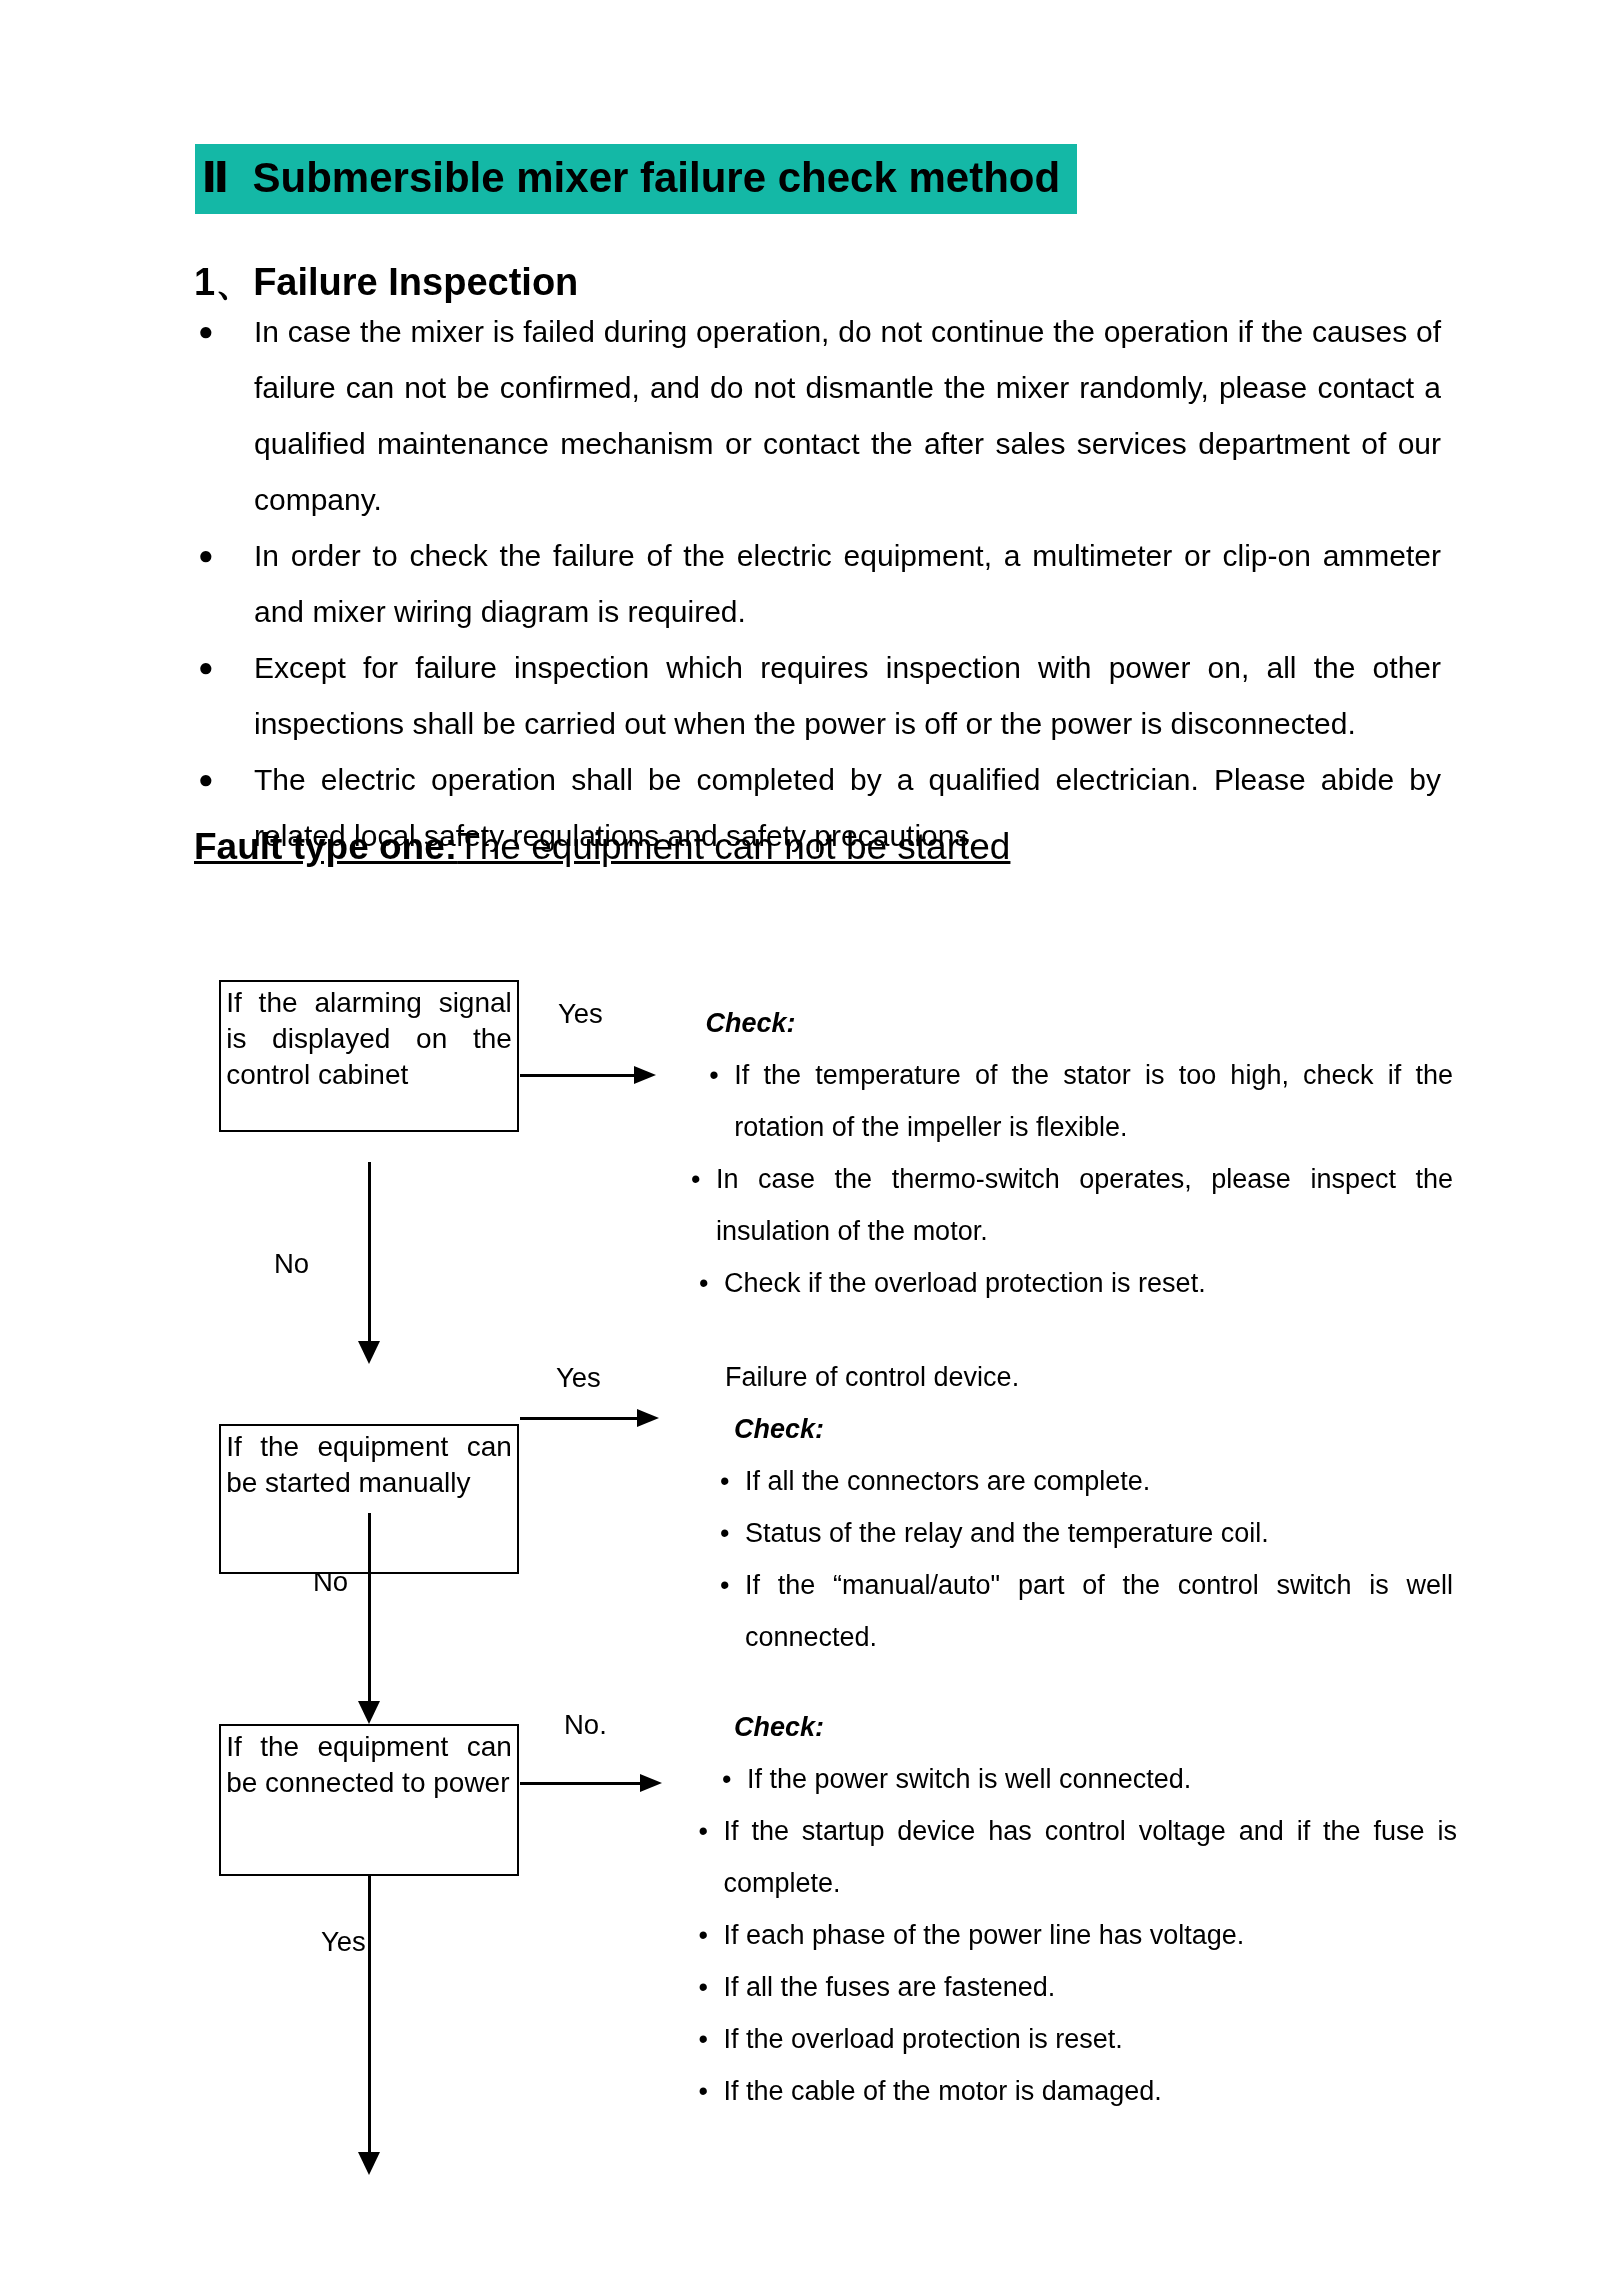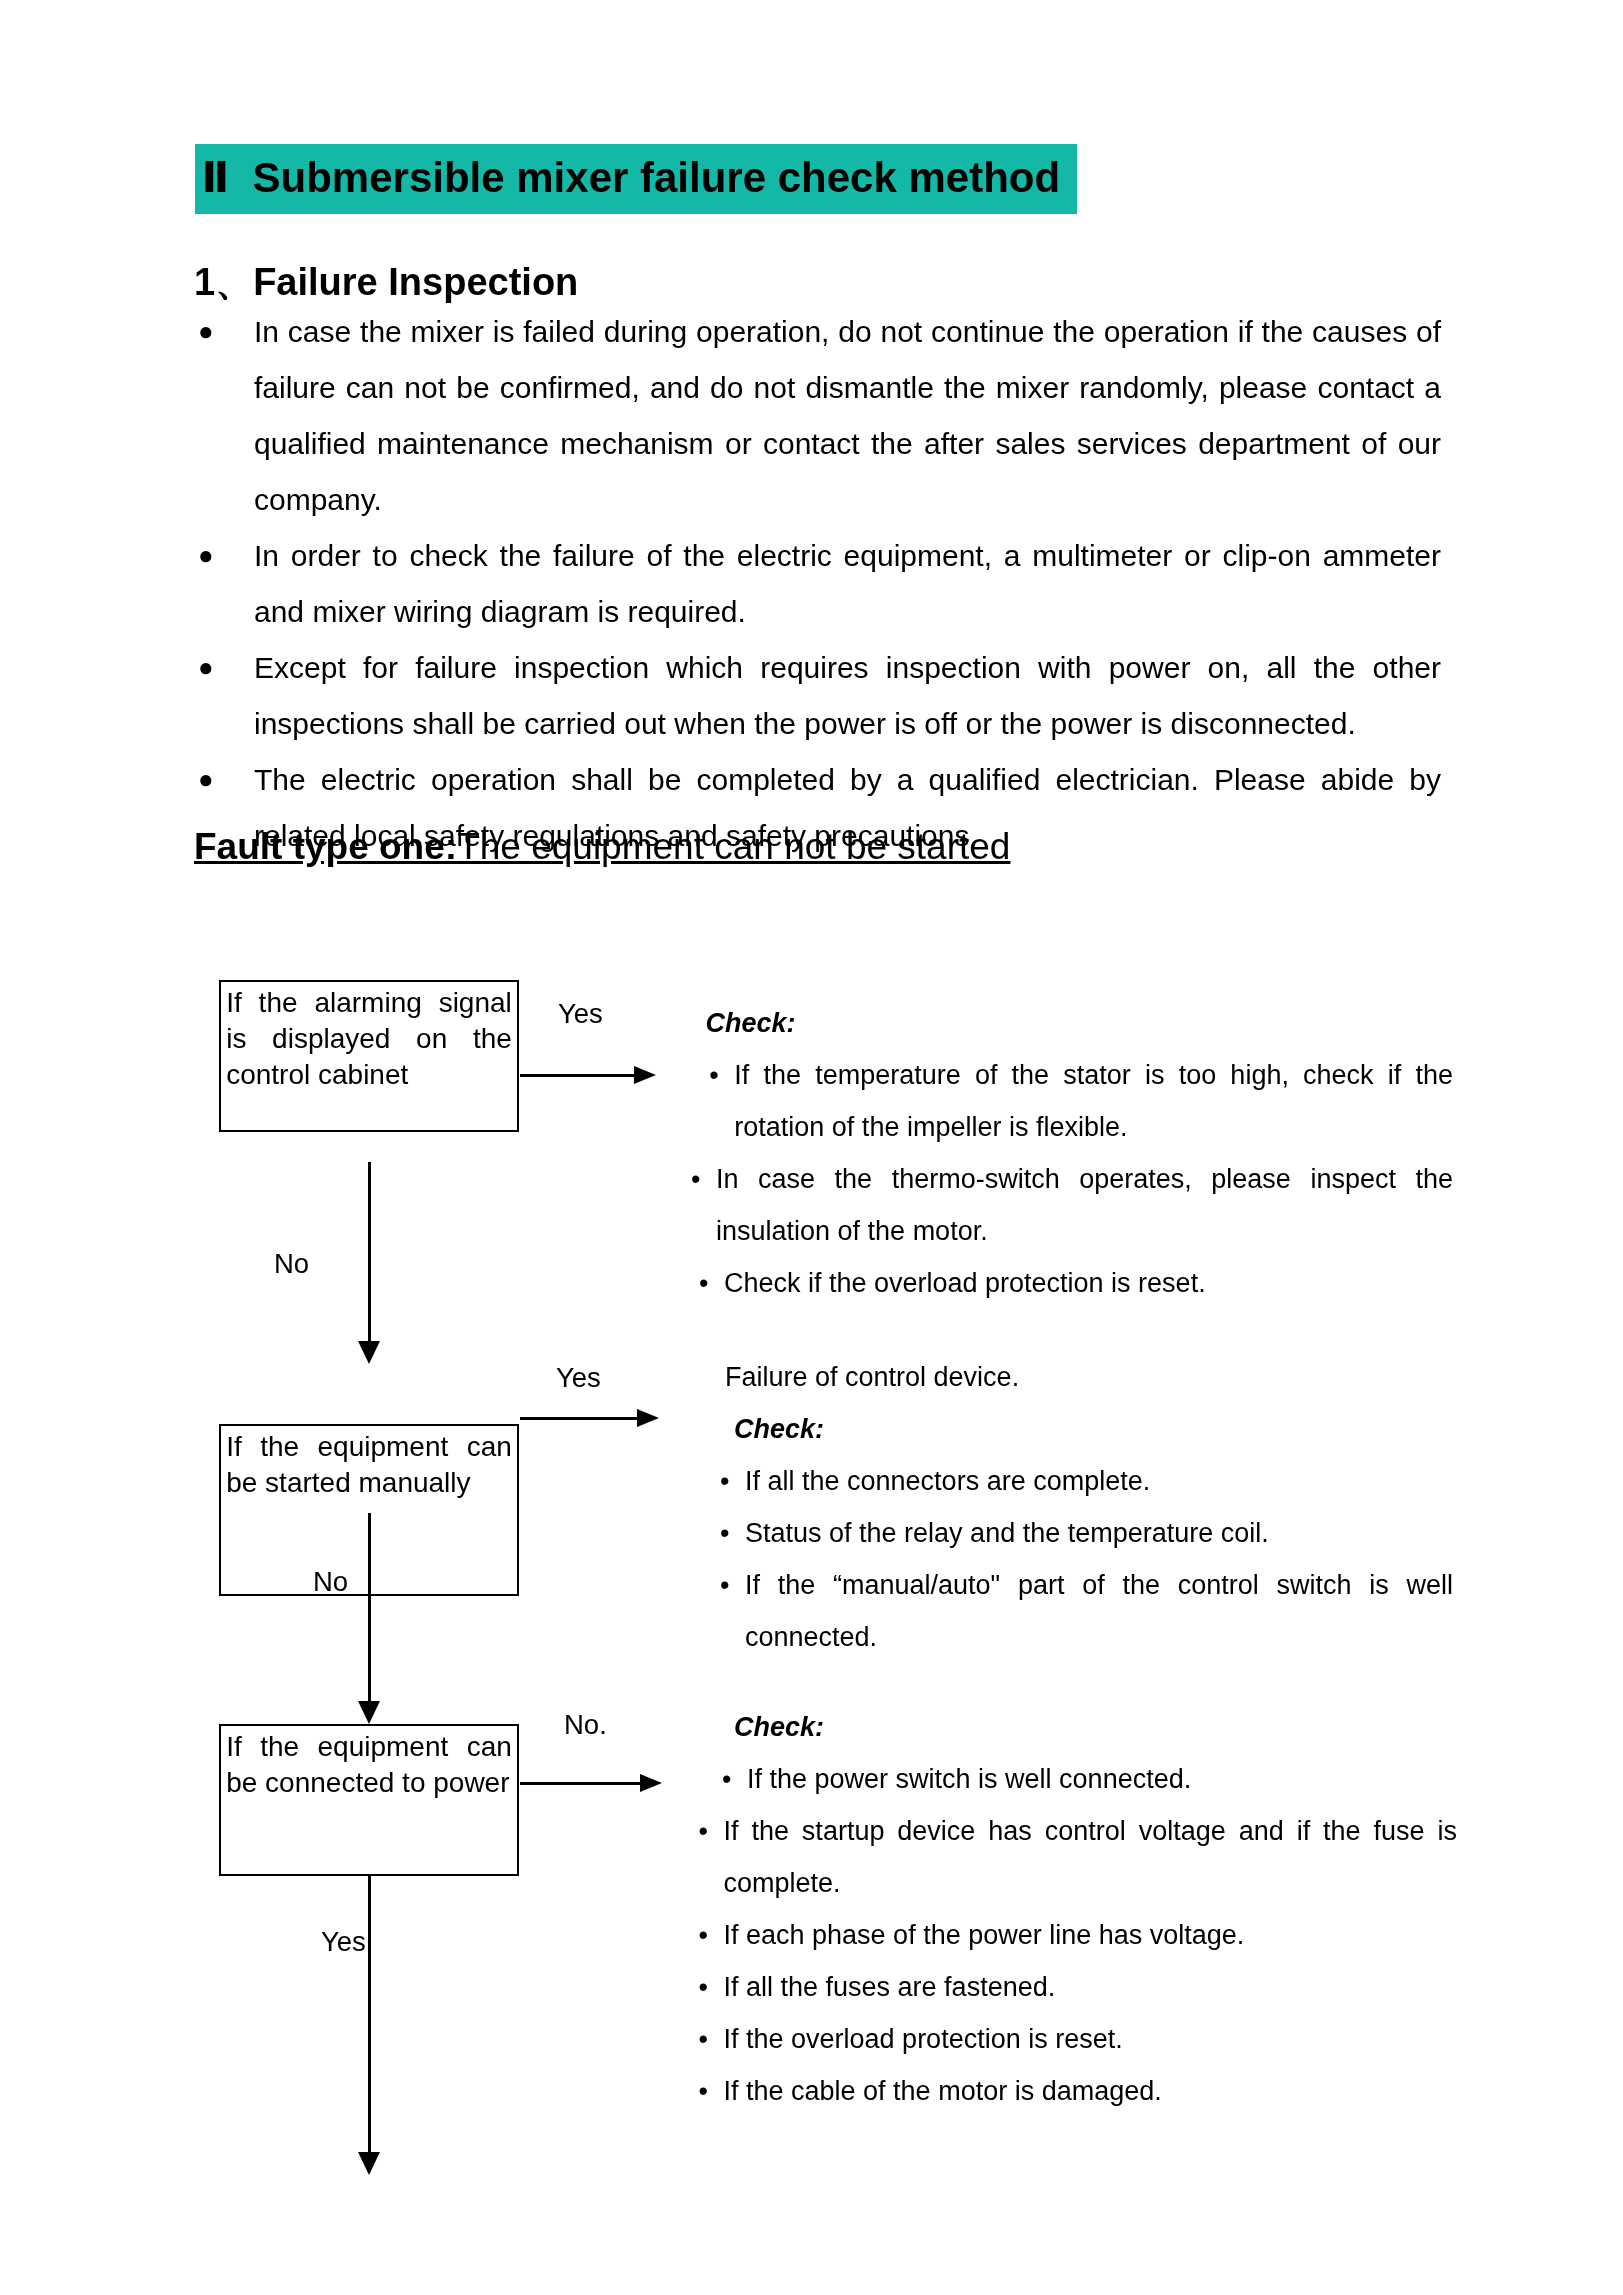--- a/index.html
+++ b/index.html
@@ -94,21 +94,21 @@
       <span>The electric operation shall be completed by a qualified electrician. Please abide by related local safety regulations and safety precautions.</span>
     </div>
   </div>
 
   <div class="abs fault-heading" style="left:194px;top:826px;text-decoration:underline;">
     <span class="b">Fault type one:</span><span>The equipment can not be started</span>
   </div>
 
   <div class="abs fbox" style="left:219px;top:956px;width:300px;height:152px;margin-top:24px;">If the alarming signal is displayed on the control cabinet</div>
 
-  <div class="abs fbox" style="left:219px;top:1424px;width:300px;height:172px;">If the equipment can be started manually</div>
+  <div class="abs fbox" style="left:219px;top:1424px;width:300px;height:150px;">If the equipment can be started manually</div>
 
   <div class="abs fbox" style="left:219px;top:1724px;width:300px;height:152px;">If the equipment can be connected to power</div>
 
   <div class="abs vline" style="left:368px;top:1162px;height:180px;">
     <div class="tri-down"></div>
   </div>
   <div class="abs vline" style="left:368px;top:1513px;height:189px;">
     <div class="tri-down"></div>
   </div>
   <div class="abs vline" style="left:368px;top:1876px;height:277px;">

